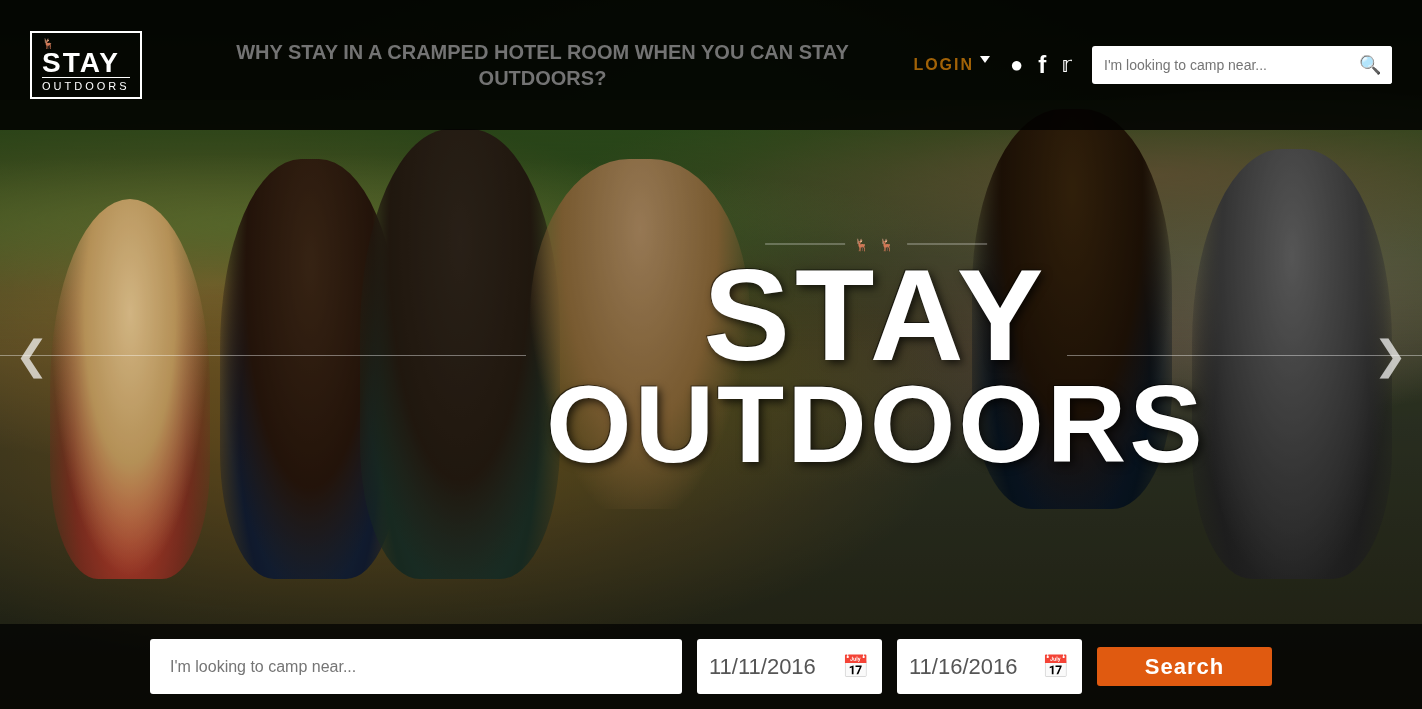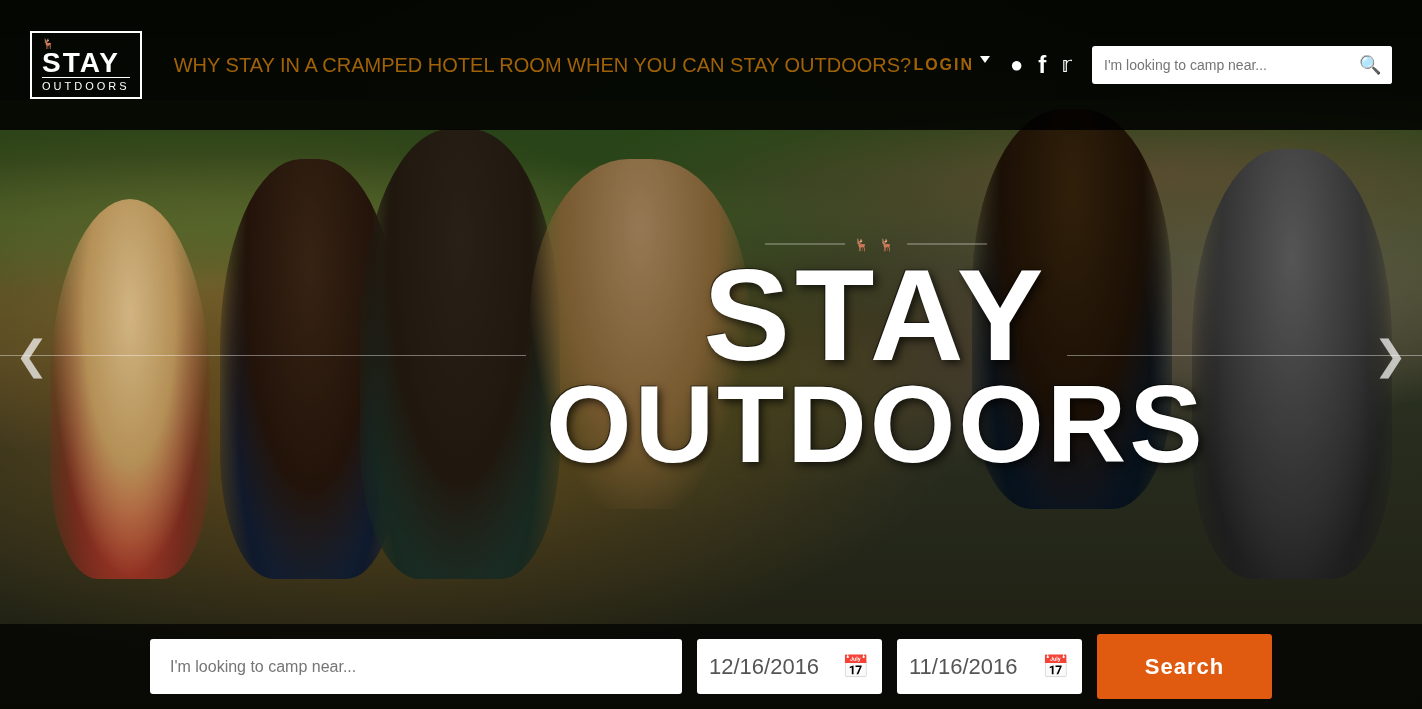--- a/index.html
+++ b/index.html
@@ -48,23 +48,23 @@
       text-align: center;
       padding-top: 2px;
     }
     .logo-box {
       border: 2px solid #fff;
       padding: 5px 10px;
       display: inline-block;
     }
 
     .tagline {
-      color: #a16207;
+      color: #737373;
       font-size: 20px;
-      font-weight: normal;
+      font-weight: bold;
       text-align: center;
       flex: 1;
       text-transform: uppercase;
       line-height: 1.3;
     }
 
     .nav-right {
       display: flex;
       align-items: center;
       gap: 20px;
@@ -276,21 +276,21 @@
       color: #333;
       cursor: pointer;
     }
 
     .date-input span {
       font-size: 22px;
       color: #555;
     }
 
     .search-btn {
-      height: 65px;
+      height: 39px;
       width: 175px;
       background: #e05a10;
       color: #fff;
       font-size: 22px;
       font-weight: bold;
       border: none;
       border-radius: 3px;
       cursor: pointer;
       letter-spacing: 1px;
     }
@@ -360,21 +360,21 @@
     </div>
     <div class="hero-title-stay">STAY</div>
     <div class="hero-title-outdoors">OUTDOORS</div>
   </div>
 </div>
 
 <div class="bottom-search">
   <input type="text" class="bottom-search-input" placeholder="I'm looking to camp near..." style="">
 
   <div class="date-input">
-    <span>12/16/2016</span>
+    <span>11/11/2016</span>
     <span>📅</span>
   </div>
 
   <div class="date-input">
     <span>11/16/2016</span>
     <span>📅</span>
   </div>
 
   <button class="search-btn">
     <span>Search</span>

